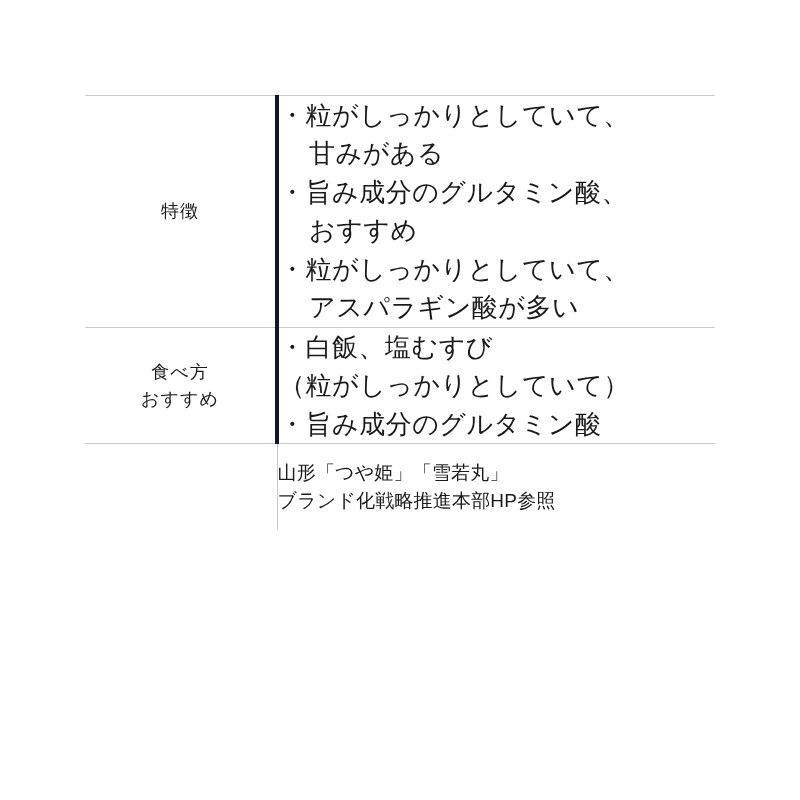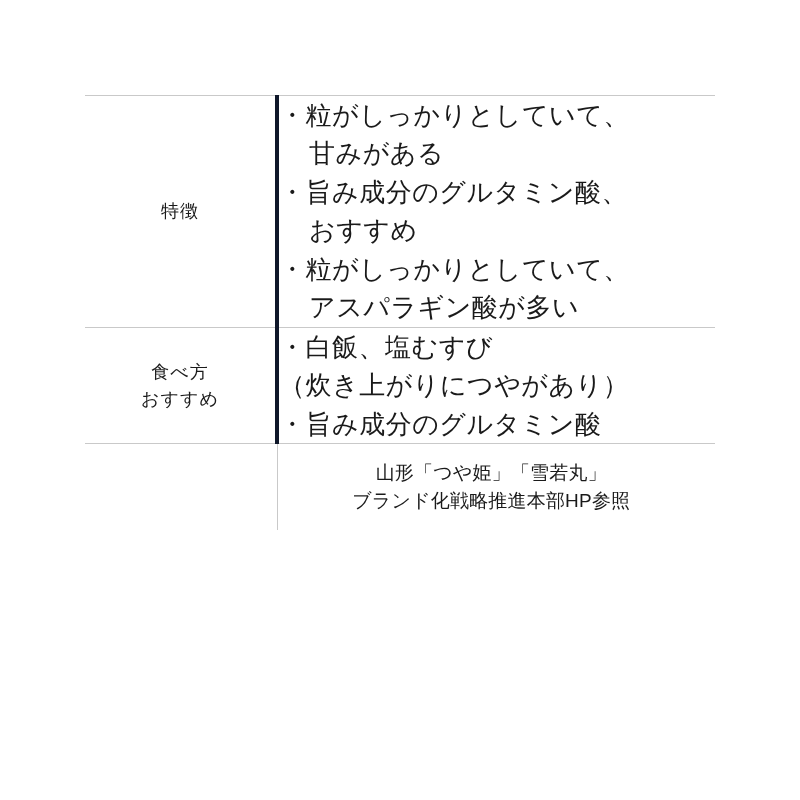--- a/index.html
+++ b/index.html
@@ -66,21 +66,21 @@
   }
   .bullet-line.noindent {
     padding-left: 0;
   }
   .footnote-cell {
     border-right: 1px solid #c9c9c9;
     height: 86px;
   }
   .footnote {
     padding: 14px 10px 14px 0;
-    text-align: center;
+    text-align: left;
     font-size: 19px;
     line-height: 1.5;
     letter-spacing: 0.01em;
     color: #1a1a1a;
   }
   .footnote span {
     display: block;
     white-space: nowrap;
   }
 </style>
@@ -103,21 +103,21 @@
           <span class="bullet-line indent">アスパラギン酸が多い</span>
         </td>
       </tr>
       <tr class="row-divider">
         <td class="col-label">
           <span class="label-line">食べ方</span>
           <span class="label-line">おすすめ</span>
         </td>
         <td class="col-body">
           <span class="bullet-line noindent">・白飯、塩むすび</span>
-          <span class="bullet-line noindent">（炊き上がりにつやがあり）</span>
+          <span class="bullet-line noindent">（粒がしっかりとしていて）</span>
           <span class="bullet-line noindent">・旨み成分のグルタミン酸</span>
         </td>
       </tr>
       <tr class="row-divider">
         <td class="footnote-cell"></td>
         <td>
           <div class="footnote">
             <span>山形「つや姫」「雪若丸」</span>
             <span>ブランド化戦略推進本部HP参照</span>
           </div>

